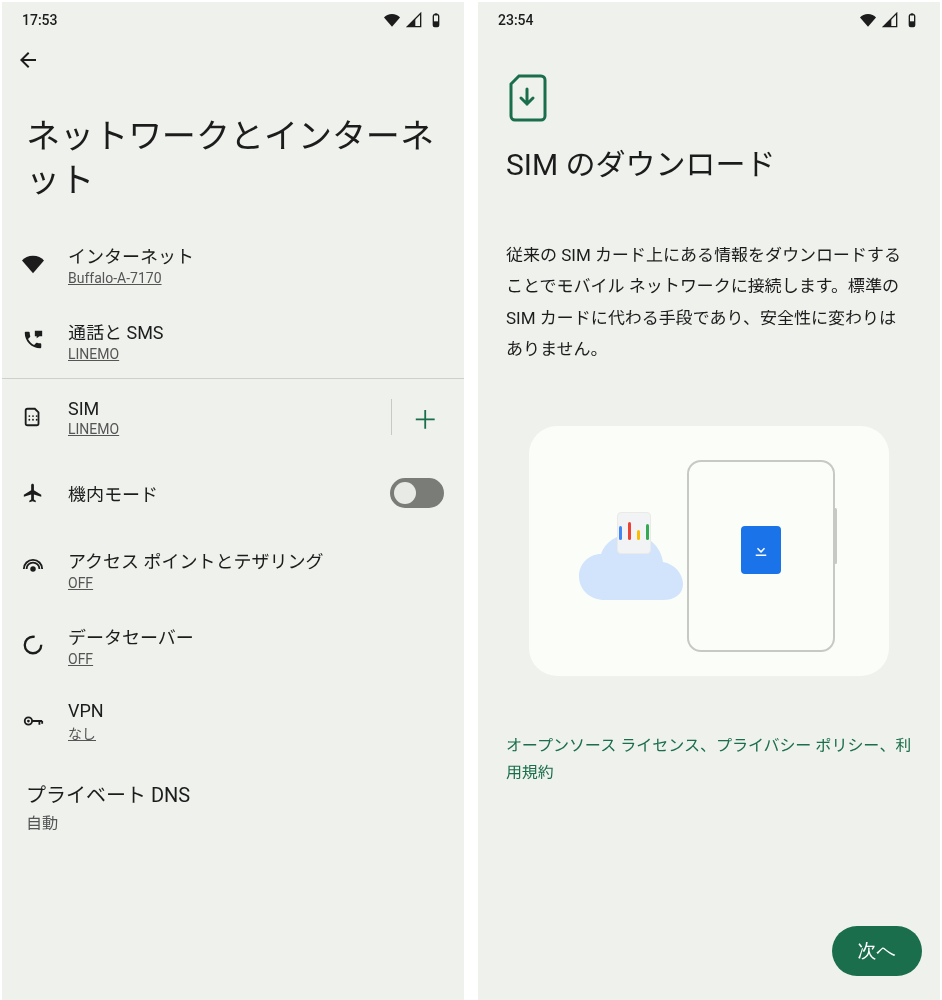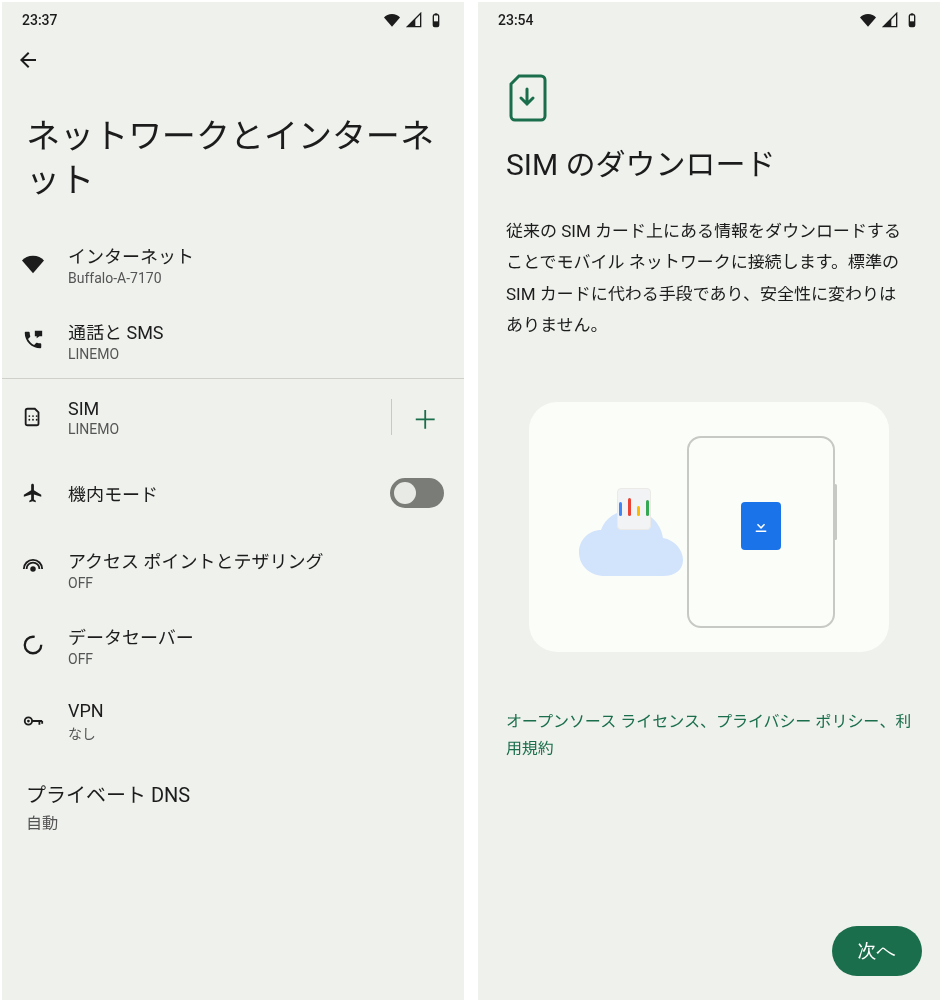--- a/index.html
+++ b/index.html
@@ -36,40 +36,40 @@
   .headline { font-size:34px; line-height:1.3; padding: 28px 12px 24px 24px; color:#1c1c1c; }
   .list { display:flex; flex-direction:column; }
   .row {
     display:flex; align-items:center; padding: 16px 20px 16px 20px;
     min-height:76px;
   }
   .row .icon { width:46px; display:flex; justify-content:flex-start; color:#3c3c3c;}
   .row .icon svg { width:22px; height:22px; }
   .row .texts { flex:1; display:flex; flex-direction:column; }
   .row .title { font-size:18px; color:#1c1c1c; }
-  .row .sub { font-size:14px; color:#555; margin-top:2px; }
+  .row .sub { font-size:14px; color:#555; margin-top:2px;text-decoration:underline; }
   .row .trailing { display:flex; align-items:center; justify-content:center; }
   .divider { height:1px; background:#d0d0cb; margin: 0 0; }
   .vdiv { width:1px; height:36px; background:#c7c9c4; margin:0 14px 0 8px; }
   .plus { font-size:26px; color:#1a6e4b; font-weight:400; padding:0 6px; }
   .switch {
     width:54px; height:30px; border-radius:30px; background:#7a7d77;
     position:relative; border:2px solid #7a7d77;
   }
   .switch::after{
     content:""; position:absolute; left:2px; top:2px; width:22px; height:22px;
     border-radius:50%; background:#e8ebe5;
   }
   .section-plain .title2 { font-size:20px; color:#1c1c1c; padding: 20px 16px 0 24px; }
   .section-plain .sub2 { font-size:16px; color:#555; padding: 2px 24px 10px 24px; }
 
   
   .s2-content { padding: 22px 28px 0 28px; display:flex; flex-direction:column; flex:1; }
   .sim-icon { width:42px; height:48px; margin-bottom: 18px; margin-top:14px;}
-  .s2-title { font-size:30px; color:#1c1c1c; margin-bottom: 32px; }
+  .s2-title { font-size:30px; color:#1c1c1c; margin-bottom: 56px; }
   .s2-desc { font-size:17px; line-height:1.85; color:#1c1c1c; margin-bottom: 60px; }
   .illus {
     background: #fbfdf9; border-radius: 28px; height: 250px; width: 360px;
     display:flex; align-items:center; justify-content:center; position:relative;
     margin-bottom: 56px; align-self:center;
   }
   .cloud { position:absolute; left:46px; top:104px; width:120px; height:90px; }
   .phone-outline { position:absolute; right:54px; top:34px; width:148px; height:192px;
     border:2px solid #c6c9c4; border-radius: 14px; background:transparent; }
   .phone-outline::after{
@@ -85,21 +85,21 @@
     position:absolute; right:18px; bottom:24px;
     background:#1a6e4b; color:#fff; border:none; border-radius:999px;
     padding: 12px 26px; font-size:19px;
   }
 </style>
 </head>
 <body>
 
 <div class="screen">
   <div class="statusbar">
-    <span>23:37</span>
+    <span>17:53</span>
     <span class="status-right">
       <svg viewBox="0 0 24 24">
           <path fill="#1c1c1c" d="M12 3C7 3 2.7 5 0 8.2L12 22 24 8.2C21.3 5 17 3 12 3z"></path>
         </svg>
       <svg viewBox="0 0 24 24">
           <path fill="none" stroke="#1c1c1c" stroke-width="2" d="M2 22L22 2V22z"></path>
           <path fill="#1c1c1c" d="M2 22L14 10V22z"></path>
         </svg>
       <svg viewBox="0 0 24 24">
           <rect x="8" y="4" width="8" height="18" rx="2" fill="none" stroke="#1c1c1c" stroke-width="2"></rect>

